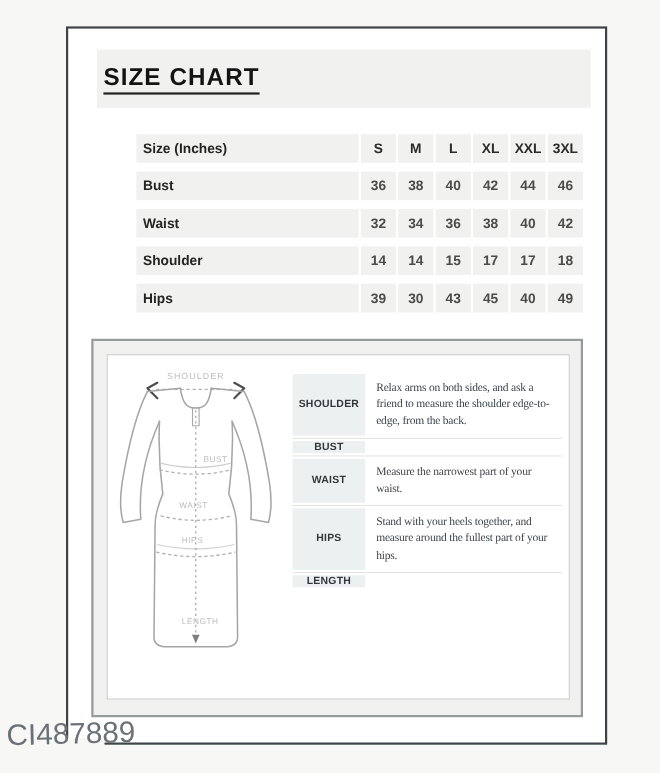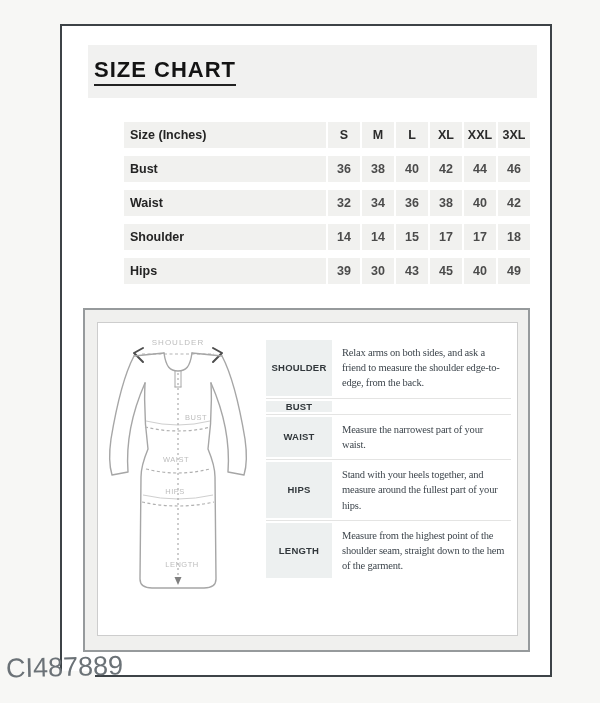--- a/index.html
+++ b/index.html
@@ -216,21 +216,20 @@
         <div class="instr-row">
           <div class="instr-label">WAIST</div>
           <div class="instr-desc">Measure the narrowest part of your waist.</div>
         </div>
         <div class="instr-row">
           <div class="instr-label">HIPS</div>
           <div class="instr-desc">Stand with your heels together, and measure around the fullest part of your hips.</div>
         </div>
         <div class="instr-row">
           <div class="instr-label">LENGTH</div>
-          <div class="instr-desc">Measure from the highest point of the shoulder seam, straight down to the hem of the garment.</div>
         </div>
       </div>
 
     </div>
   </div>
 
 </div>
 
 <div class="border-mask"></div>
 <div class="watermark">CI487889</div>

